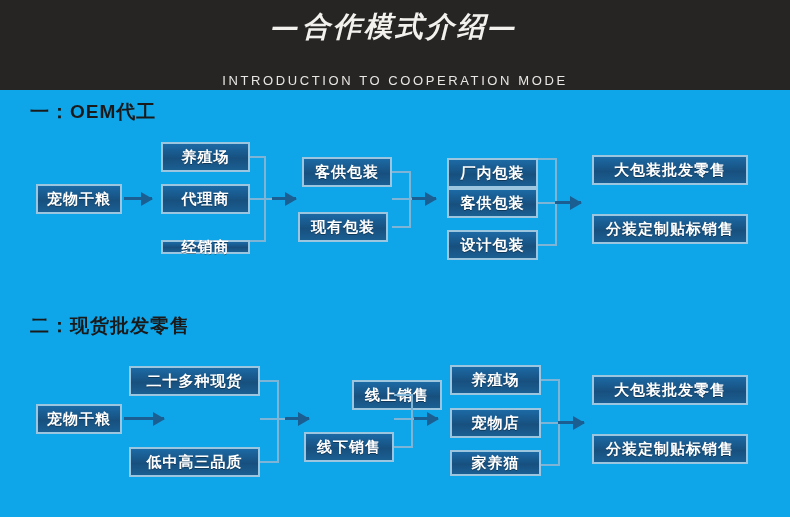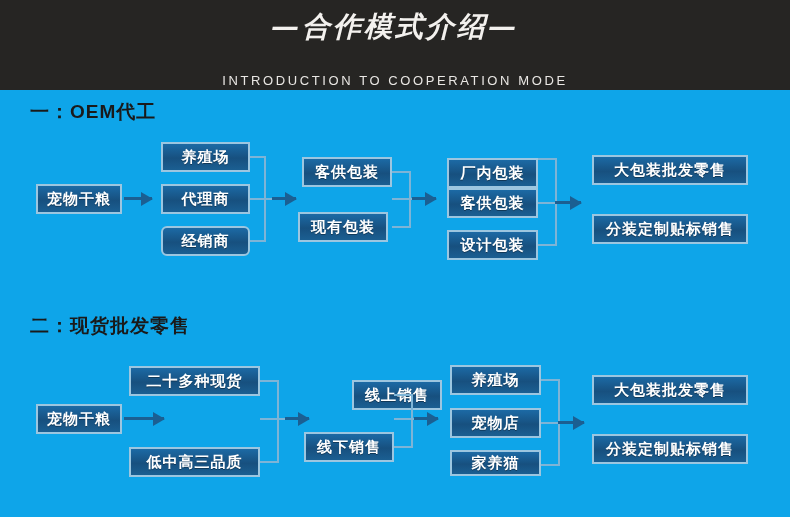--- a/index.html
+++ b/index.html
@@ -96,21 +96,21 @@
     <div class="subtitle">INTRODUCTION TO COOPERATION MODE</div>
   </div>
 
   <div class="sec-heading" style="left:30px;top:99px;">一：OEM代工</div>
 
   <div class="fbox" style="left:36px;top:184px;width:86px;height:30px;">宠物干粮</div>
   <div class="arrow" style="left:124px;top:197px;width:28px;"></div>
 
   <div class="fbox" style="left:161px;top:142px;width:89px;height:30px;">养殖场</div>
   <div class="fbox" style="left:161px;top:184px;width:89px;height:30px;font-family:Liberation Mono, monospace;">代理商</div>
-  <div class="fbox" style="left:161px;top:226px;width:89px;height:30px;border-radius:6px;">经销商</div>
+  <div class="fbox" style="left:161px;top:240px;width:89px;height:14px;">经销商</div>
 
   <div class="lb-h" style="left:250px;top:156px;width:16px;"></div>
   <div class="lb-h" style="left:250px;top:240px;width:16px;"></div>
   <div class="lb-v" style="left:264px;top:156px;height:86px;"></div>
   <div class="lb-h" style="left:250px;top:198px;width:30px;"></div>
   <div class="arrow" style="left:272px;top:197px;width:24px;"></div>
 
   <div class="fbox" style="left:302px;top:157px;width:90px;height:30px;">客供包装</div>
   <div class="fbox" style="left:298px;top:212px;width:90px;height:30px;">现有包装</div>
   <div class="lb-h" style="left:392px;top:171px;width:19px;"></div>

